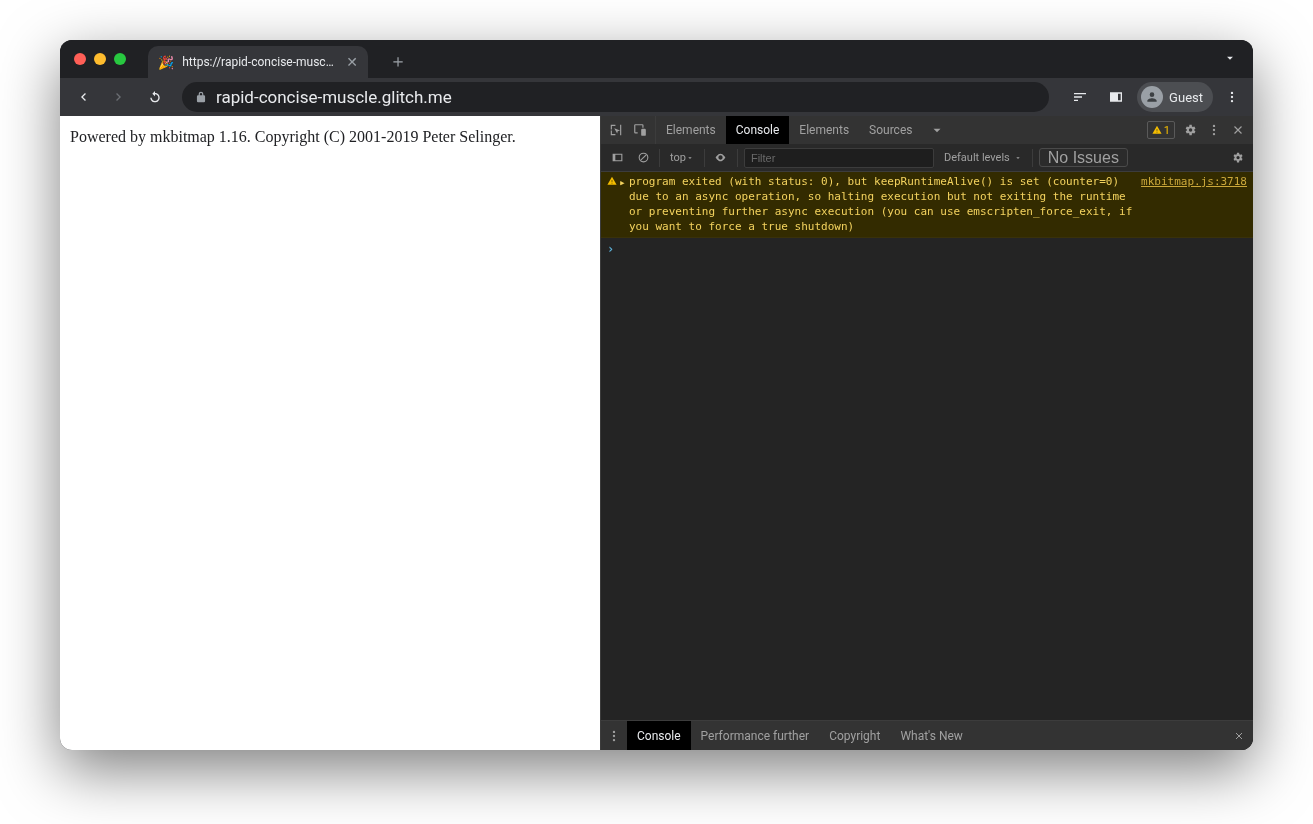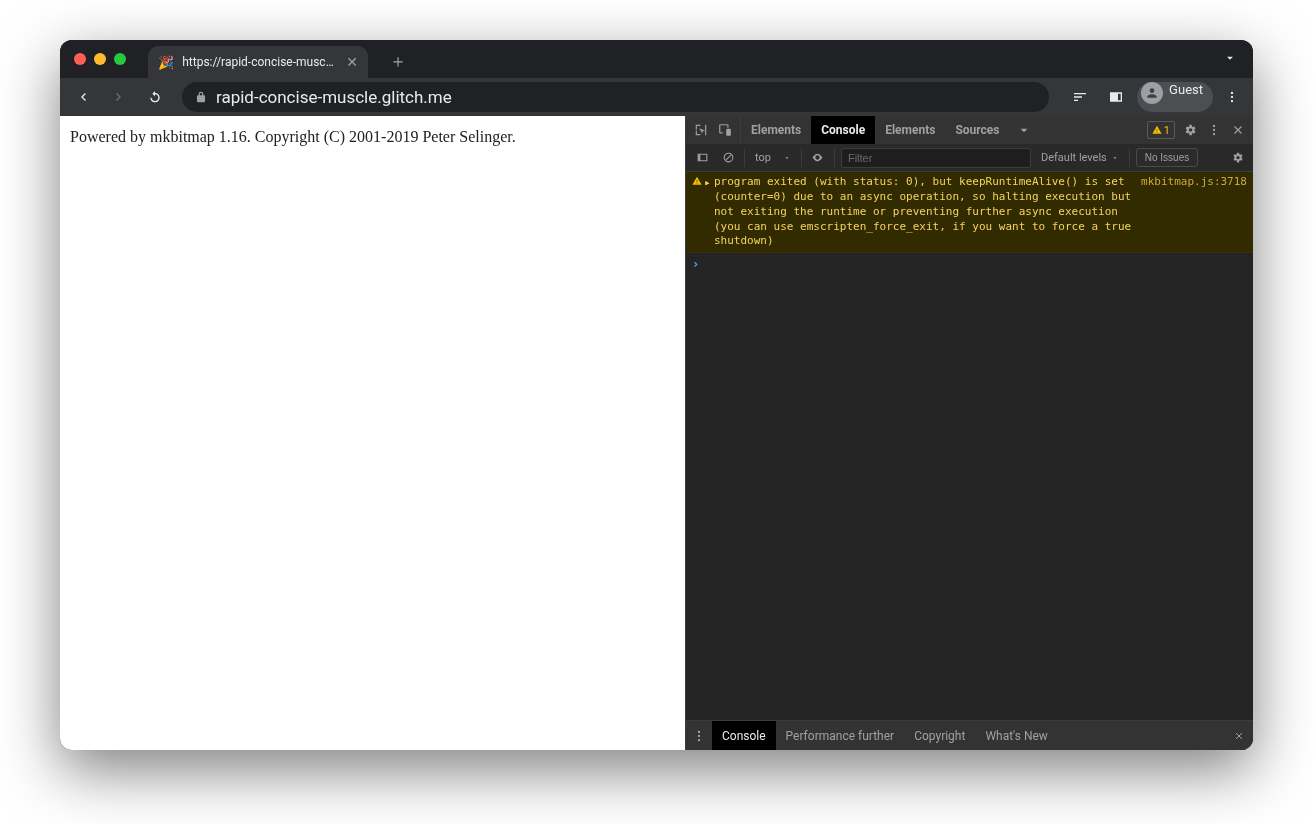--- a/index.html
+++ b/index.html
@@ -106,21 +106,21 @@
     display: flex;
     align-items: center;
     padding: 0 12px;
     gap: 8px;
     margin: 0 6px;
   }
   .omnibox svg { width: 14px; height: 14px; fill: #9aa0a6; flex-shrink: 0; }
   .omnibox-text { color: #e8eaed; font-size: 17px; white-space: nowrap; overflow: hidden; }
   .toolbar-right { display: flex; align-items: center; gap: 6px; margin-left: 4px; }
   .guest-chip {
-    display: flex; align-items: flex-start;
+    display: flex; align-items: center;
     gap: 6px;
     background: #4c4e52;
     height: 30px;
     border-radius: 15px;
     padding: 0 10px 0 4px;
     cursor: pointer;
   }
   .guest-avatar {
     width: 22px; height: 22px;
     background: #9aa0a6;
@@ -132,21 +132,21 @@
   .kebab { width: 26px; display:flex; align-items:center; justify-content:center; cursor:pointer; }
   .kebab svg { width: 14px; height: 14px; fill: #e8eaed; }
 
   
   .content {
     flex: 1;
     display: flex;
     overflow: hidden;
   }
   .page {
-    width: 625px;
+    width: 540px;
     background: #ffffff;
     padding: 12px 10px;
     font-size: 16px;
     color: #202124;
     font-family: "Times New Roman", Times, serif;
     overflow: auto;
   }
 
   
   .devtools {
@@ -164,21 +164,20 @@
     align-items: stretch;
     font-size: 12px;
     color: #a0a0a0;
   }
   .dt-left-icons { display: flex; align-items: center; padding: 0 6px; gap: 6px; border-right: 1px solid #3c3c3c; }
   .dt-left-icons svg { width: 14px; height: 14px; fill: #a0a0a0; }
   .dt-tab {
     padding: 0 10px;
     display: flex; align-items: center;
     cursor: pointer;
-    font-weight: bold;
   }
   .dt-tab.active { background: #000000; color: #e8eaed; }
   .dt-more { padding: 0 8px; display:flex; align-items:center; }
   .dt-more svg { width: 14px; height: 14px; fill: #a0a0a0; }
   .dt-tabs-right { margin-left: auto; display: flex; align-items: center; gap: 6px; padding-right: 6px; }
   .warn-chip {
     display: flex; align-items: center;
     background: #333;
     border: 1px solid #5a5a5a;
     border-radius: 2px;
@@ -200,21 +199,21 @@
     align-items: center;
     gap: 6px;
     padding: 0 6px;
     font-size: 11px;
     color: #a0a0a0;
     border-bottom: 1px solid #3c3c3c;
   }
   .ct-btn { width: 20px; height: 20px; display:flex;align-items:center;justify-content:center; cursor:pointer; }
   .ct-btn svg { width: 13px; height: 13px; fill: #a0a0a0; }
   .ct-sep { width: 1px; height: 18px; background: #3c3c3c; }
-  .ct-context { display:flex; align-items:center; gap:12px; padding: 0 4px; cursor:pointer; }
+  .ct-context { display:flex; align-items:center; gap:0; padding: 0 4px; cursor:pointer; }
   .ct-context svg { width: 8px; height: 8px; fill: #a0a0a0; }
   .filter-input {
     flex: 1;
     background: #1e1e1e;
     border: 1px solid #3c3c3c;
     border-radius: 2px;
     height: 20px;
     color: #e8eaed;
     font-size: 11px;
     padding: 0 6px;
@@ -231,21 +230,21 @@
     font-size: 11px;
     cursor: pointer;
     padding: 0 4px;
   }
   .issues-btn {
     border: 1px solid #4a4a4a;
     background: #2b2b2b;
     height: 19px;
     border-radius: 3px;
     color: #a0a0a0;
-    font-size: 10px;
+    font-size: 16px;
     padding: 0 8px;
     cursor: pointer;
   }
   .ct-gear { margin-left: auto; }
 
   
   .console-body {
     flex: 1;
     background: #242424;
     overflow: auto;
@@ -259,21 +258,21 @@
     border-bottom: 1px solid rgba(128,128,128,0.08);
   }
   .log-row.warn {
     background: #332b00;
     color: #f4d35e;
   }
   .log-icon { width: 14px; display:flex; justify-content:center; padding-top:1px; flex-shrink:0;}
   .log-icon svg { width: 10px; height: 10px; fill: #f4bd00; }
   .log-caret { width: 10px; color: #f4d35e; flex-shrink:0; padding-top:1px; cursor:pointer;}
   .log-msg { flex: 1; white-space: pre-wrap; line-height: 1.35; padding-right: 8px;}
-  .log-src { color: #7fb3d5; cursor: pointer; white-space: nowrap; flex-shrink:0;}
+  .log-src { color: #7fb3d5; text-decoration: underline; cursor: pointer; white-space: nowrap; flex-shrink:0;}
   .log-row.warn .log-src { color: #cba83a; }
   .prompt-row {
     display: flex;
     align-items: center;
     padding: 4px 6px;
     color: #5db0d7;
   }
   .prompt-caret { color: #5db0d7; font-weight: bold; font-size: 12px; padding-right: 6px;}
 
   

